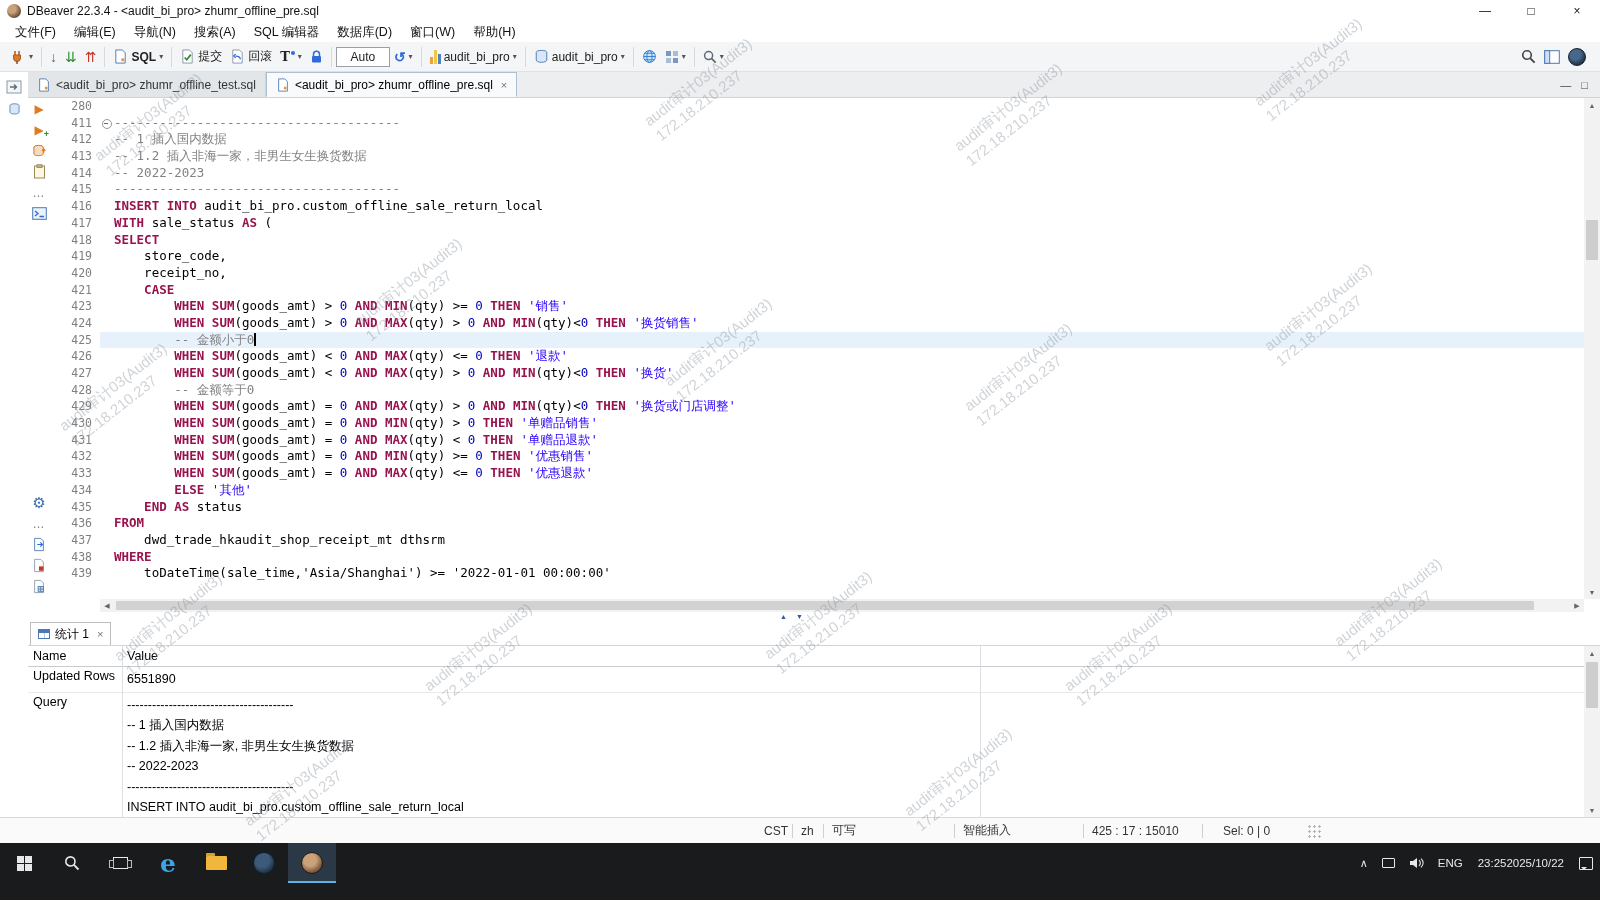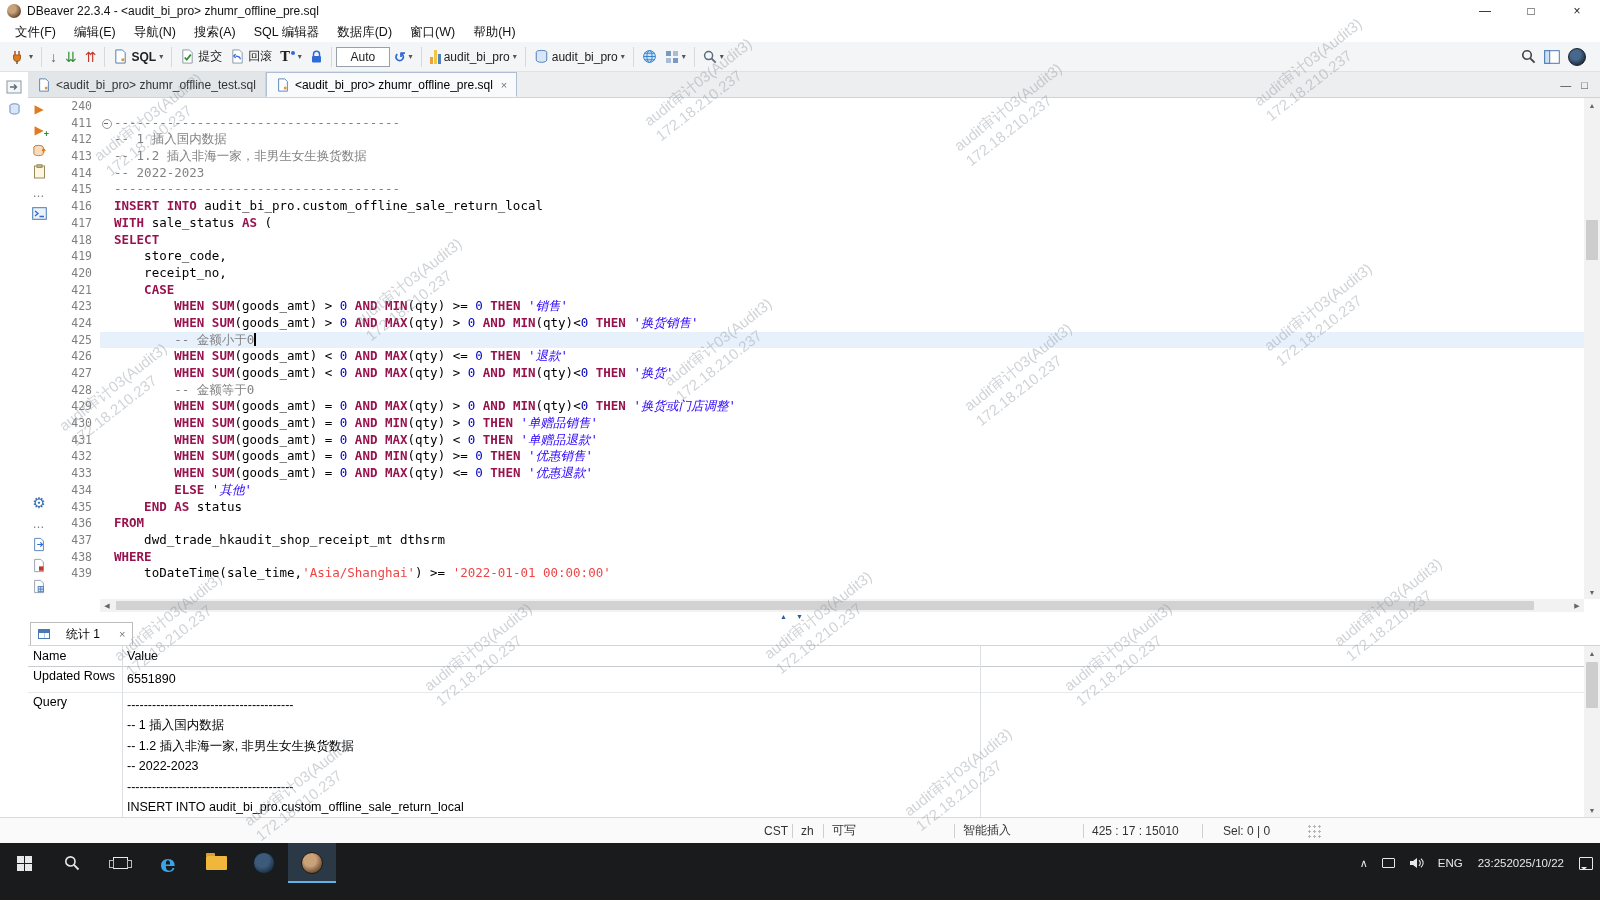--- a/index.html
+++ b/index.html
@@ -55,40 +55,40 @@
   
   .editor { position:absolute; top:98px; left:50px; right:16px; height:501px; background:#fff; overflow:hidden; }
   .code-row { display:flex; height:16.7px; line-height:16.7px; font-family:"DejaVu Sans Mono", monospace; font-size:12.5px; white-space:pre; }
   .gutter { flex:0 0 50px; text-align:right; padding-right:8px; color:#7f7f7f; font-size:11.5px; font-family:"DejaVu Sans Mono", monospace; }
   .line-body { flex:1; display:flex; }
   .fold-col { flex:0 0 14px; position:relative; }
   .fold-col.has::before { content:""; position:absolute; left:2px; top:4px; width:8px; height:8px; border:1px solid #9a9a9a; border-radius:50%; background:#fff; }
   .fold-col.has::after { content:""; position:absolute; left:4px; top:8px; width:4px; height:1px; background:#666; }
   .code-row.current .line-body { background:#e7f1fc; }
   .seg-p { color:#000; } .seg-k { color:#98124e; font-weight:bold; } .seg-c { color:#828282; }
-  .seg-num { color:#0000c0; } .seg-s { color:#2a00ff;font-style:italic; } .seg-d { color:#ef4444; }
+  .seg-num { color:#0000c0; } .seg-s { color:#2a00ff; } .seg-d { color:#000000; }
   .caret { display:inline-block; width:1.5px; height:13px; background:#000; vertical-align:-2px; }
 
   
   .vscroll { position:absolute; right:0; width:16px; background:#f2f2f2; }
   .vscroll.editor-vs { top:98px; height:501px; }
   .vscroll .sb-arrow { position:absolute; left:0; width:16px; height:14px; display:flex; align-items:center; justify-content:center; font-size:7px; color:#666; }
   .vscroll .thumb { position:absolute; left:2px; width:12px; background:#cdcdcd; border-radius:1px; }
   .hscroll { position:absolute; left:100px; right:16px; top:599px; height:13px; background:#f2f2f2; }
   .hscroll .sb-arrow { position:absolute; top:0; width:14px; height:13px; display:flex; align-items:center; justify-content:center; font-size:7px; color:#666; }
   .hscroll .thumb { position:absolute; top:2px; left:16px; right:50px; height:9px; background:#d2d2d2; border-radius:1px; }
 
   
   .splitter { position:absolute; top:612px; left:0; right:0; height:10px; background:#fff; }
   .split-handle { position:absolute; top:1px; font-size:7px; color:#2b5aa0; }
 
   
   .bottom-panel { position:absolute; top:622px; left:28px; right:0; height:195px; background:#fff; overflow:hidden; }
   .panel-tabs { height:24px; display:flex; align-items:flex-end; border-bottom:1px solid #d4d4d4; }
-  .ptab { height:23px; display:flex; align-items:center; gap:16px; padding:0 7px; font-size:12px; background:#fff; border:1px solid #bcbcbc; border-bottom:none; margin-left:2px; }
+  .ptab { height:23px; display:flex; align-items:center; gap:5px; padding:0 7px; font-size:12px; background:#fff; border:1px solid #bcbcbc; border-bottom:none; margin-left:2px; }
   .table-ico { width:12px; height:10px; border:1px solid #4a7ab5; background:
       linear-gradient(#4a7ab5 0 3px, transparent 3px),
       linear-gradient(90deg, transparent 0 5px, #b9cbe2 5px 6px, transparent 6px); }
   .grid { position:relative; height:171px; font-size:12.5px; }
   .grid-vline1 { position:absolute; top:0; bottom:0; left:94px; width:1px; background:#dcdfe3; }
   .grid-vline2 { position:absolute; top:0; bottom:0; left:952px; width:1px; background:#dcdfe3; }
   .grid-header { display:flex; height:21px; border-bottom:1px solid #c9ccd1; align-items:center; }
   .gh-cell { padding:0 5px; color:#000; }
   .gh-name { width:94px; } .gh-value { width:858px; }
   .grid-row { display:flex; border-bottom:1px solid #e7e9eb; }
@@ -398,21 +398,21 @@
     <div class="rail-btn">
       <svg width="14" height="15" viewBox="0 0 16 16">
           <path d="M3 1h7l3 3v11H3z" fill="#fff" stroke="#8a98a8"></path>
           <rect x="7" y="8" width="6" height="6" fill="#cfe0f5" stroke="#4a7ab5"></rect>
           <path d="M7 11h6M10 8v6" stroke="#4a7ab5"></path>
         </svg>
     </div>
   </div>
 
   <div class="editor" id="code-lines">
-      <div class="code-row"><span class="gutter">240</span><span class="line-body"><span class="fold-col"></span><span class="code-text"></span></span></div>
+      <div class="code-row"><span class="gutter">280</span><span class="line-body"><span class="fold-col"></span><span class="code-text"></span></span></div>
       <div class="code-row"><span class="gutter">411</span><span class="line-body"><span class="fold-col has"></span><span class="code-text"><span class="seg-c">--------------------------------------</span></span></span></div>
       <div class="code-row"><span class="gutter">412</span><span class="line-body"><span class="fold-col"></span><span class="code-text"><span class="seg-c">-- 1 插入国内数据</span></span></span></div>
       <div class="code-row"><span class="gutter">413</span><span class="line-body"><span class="fold-col"></span><span class="code-text"><span class="seg-c">-- 1.2 插入非海一家，非男生女生换货数据</span></span></span></div>
       <div class="code-row"><span class="gutter">414</span><span class="line-body"><span class="fold-col"></span><span class="code-text"><span class="seg-c">-- 2022-2023</span></span></span></div>
       <div class="code-row"><span class="gutter">415</span><span class="line-body"><span class="fold-col"></span><span class="code-text"><span class="seg-c">--------------------------------------</span></span></span></div>
       <div class="code-row"><span class="gutter">416</span><span class="line-body"><span class="fold-col"></span><span class="code-text"><span class="seg-k">INSERT INTO</span><span class="seg-p"> audit_bi_pro.custom_offline_sale_return_local</span></span></span></div>
       <div class="code-row"><span class="gutter">417</span><span class="line-body"><span class="fold-col"></span><span class="code-text"><span class="seg-k">WITH</span><span class="seg-p"> sale_status </span><span class="seg-k">AS</span><span class="seg-p"> (</span></span></span></div>
       <div class="code-row"><span class="gutter">418</span><span class="line-body"><span class="fold-col"></span><span class="code-text"><span class="seg-k">SELECT</span></span></span></div>
       <div class="code-row"><span class="gutter">419</span><span class="line-body"><span class="fold-col"></span><span class="code-text"><span class="seg-p">    store_code,</span></span></span></div>
       <div class="code-row"><span class="gutter">420</span><span class="line-body"><span class="fold-col"></span><span class="code-text"><span class="seg-p">    receipt_no,</span></span></span></div>

